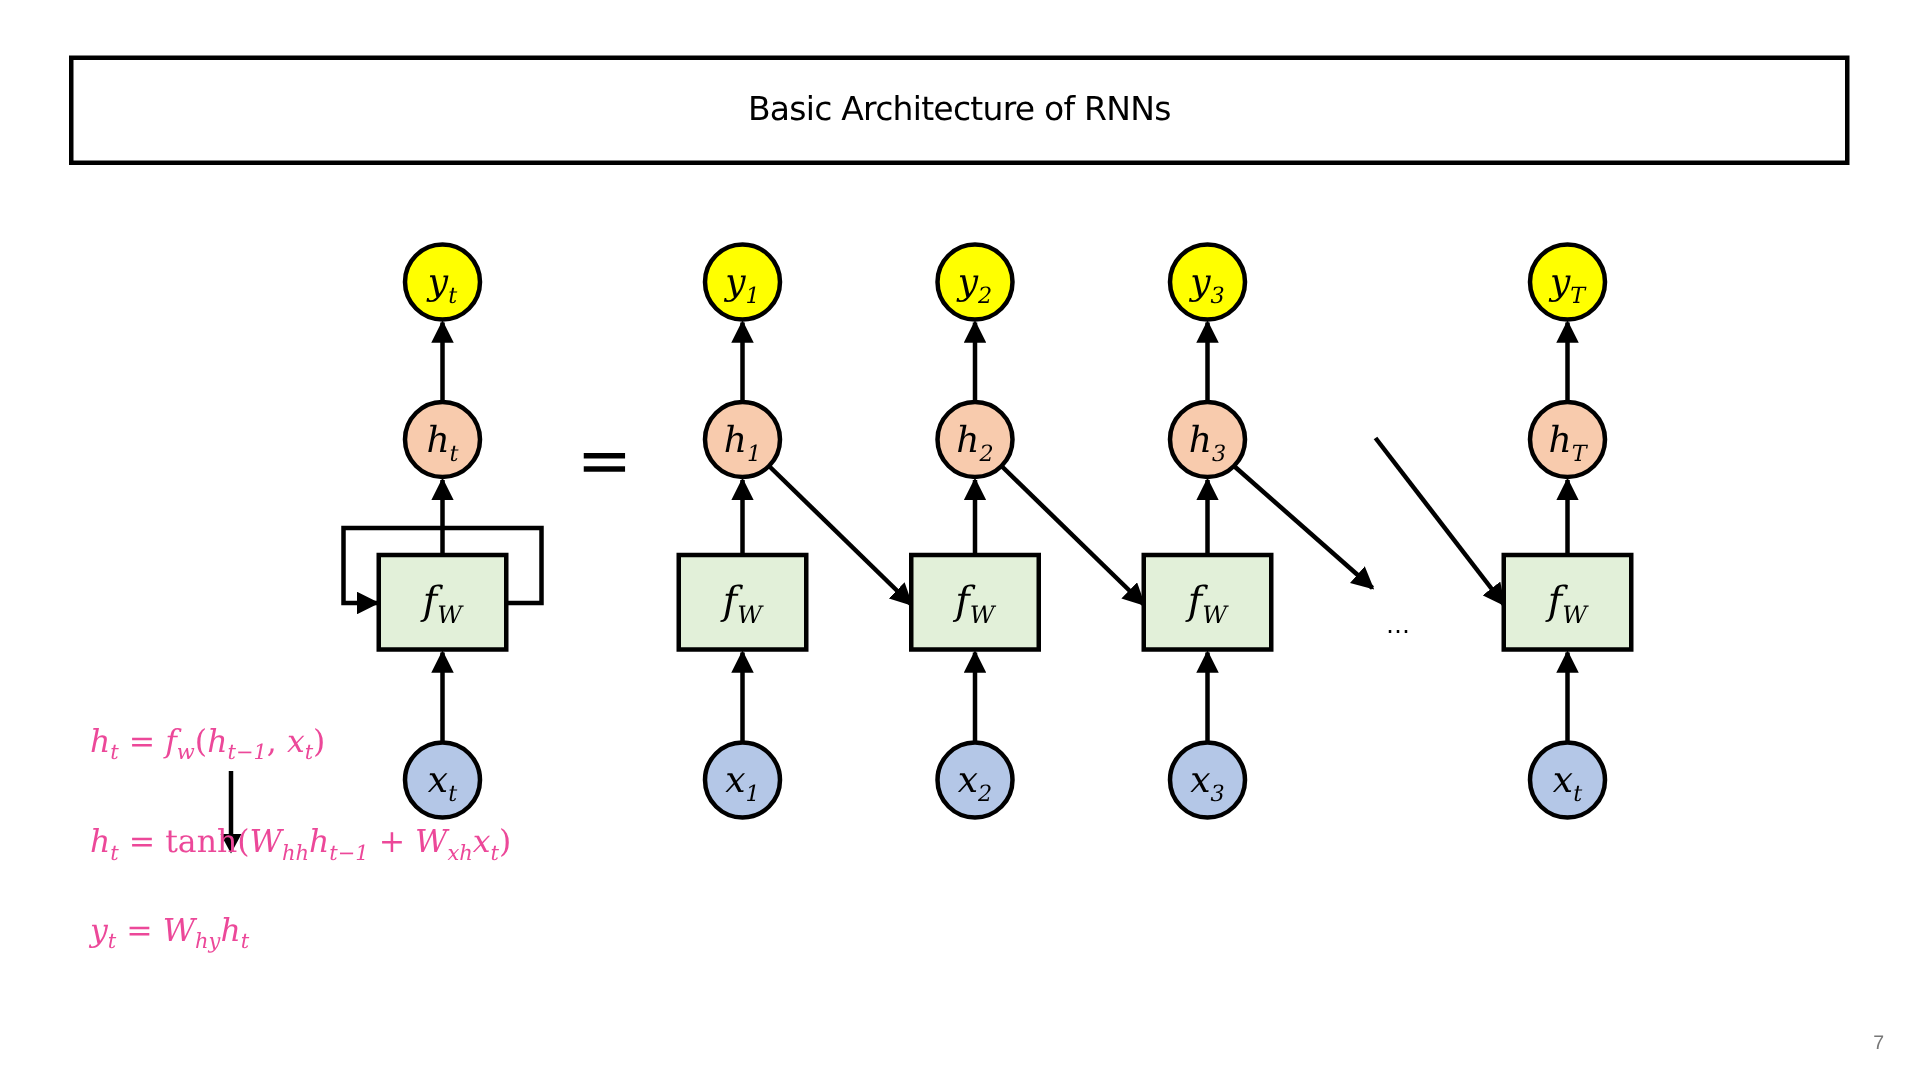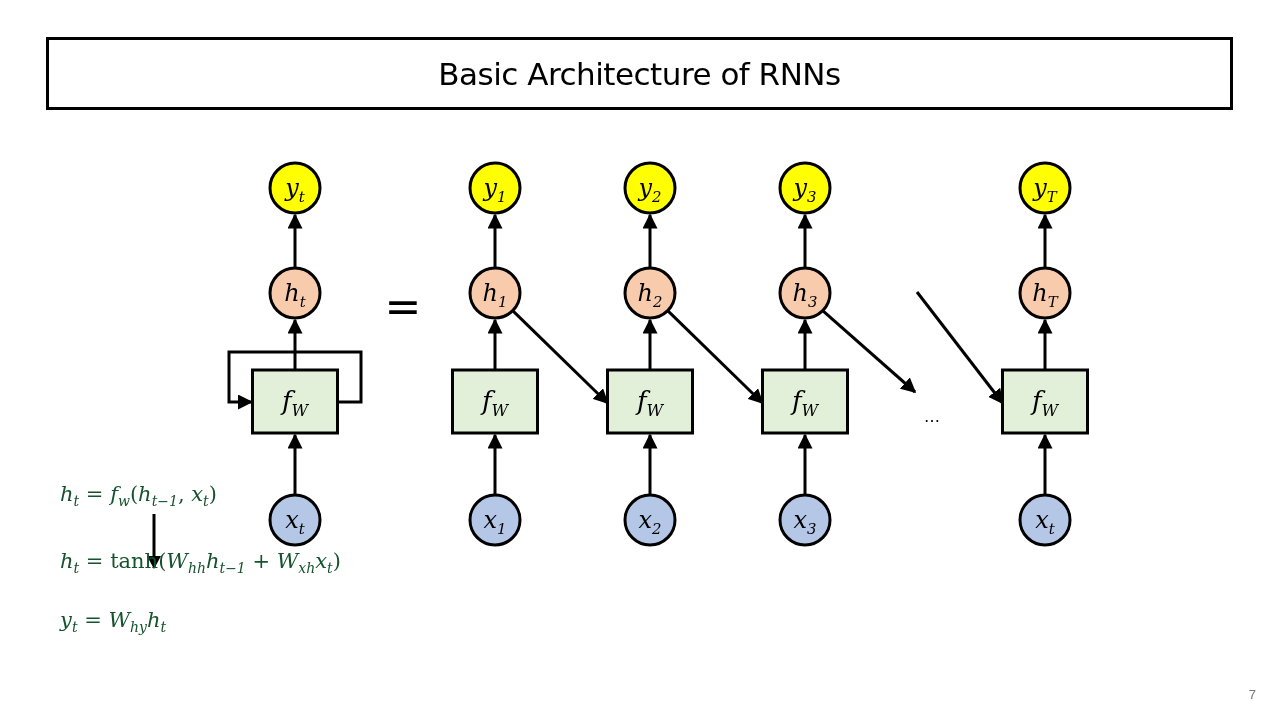--- a/index.html
+++ b/index.html
@@ -2,23 +2,23 @@
 <html><head>
 <meta charset="utf-8">
 <style>
   html, body { margin: 0; padding: 0; background: #ffffff; }
   body { width: 1280px; height: 720px; position: relative; overflow: hidden; font-family: "Liberation Sans", sans-serif; }
   .title-box {
     position: absolute; left: 46px; top: 37px; width: 1181px; height: 67px;
     border: 3px solid #000; background: #fff;
     display: flex; align-items: center; justify-content: center;
   }
-  .title-text { font-family: "DejaVu Sans", sans-serif; font-size: 31px; color: #000; letter-spacing: -0.5px; }
+  .title-text { font-family: "DejaVu Sans", sans-serif; font-size: 22px; color: #000; letter-spacing: -0.5px; }
   svg.diagram { position: absolute; left: 0; top: 0; }
-  .eq { position: absolute; font-family: "DejaVu Serif", serif; font-size: 21px; color: #14532d; white-space: nowrap; }
+  .eq { position: absolute; font-family: "DejaVu Serif", serif; font-size: 21px; color: #ec4899; white-space: nowrap; }
   .eq i { font-style: italic; }
   .eq sub { font-size: 14px; font-style: italic; vertical-align: -5px; }
   .page-num { position: absolute; right: 24px; top: 687px; font-size: 13px; color: #777; font-family: "Liberation Sans", sans-serif; }
 </style>
 </head>
 <body>
 
 <div class="title-box">
   <span class="title-text">Basic Architecture of RNNs</span>
 </div>

